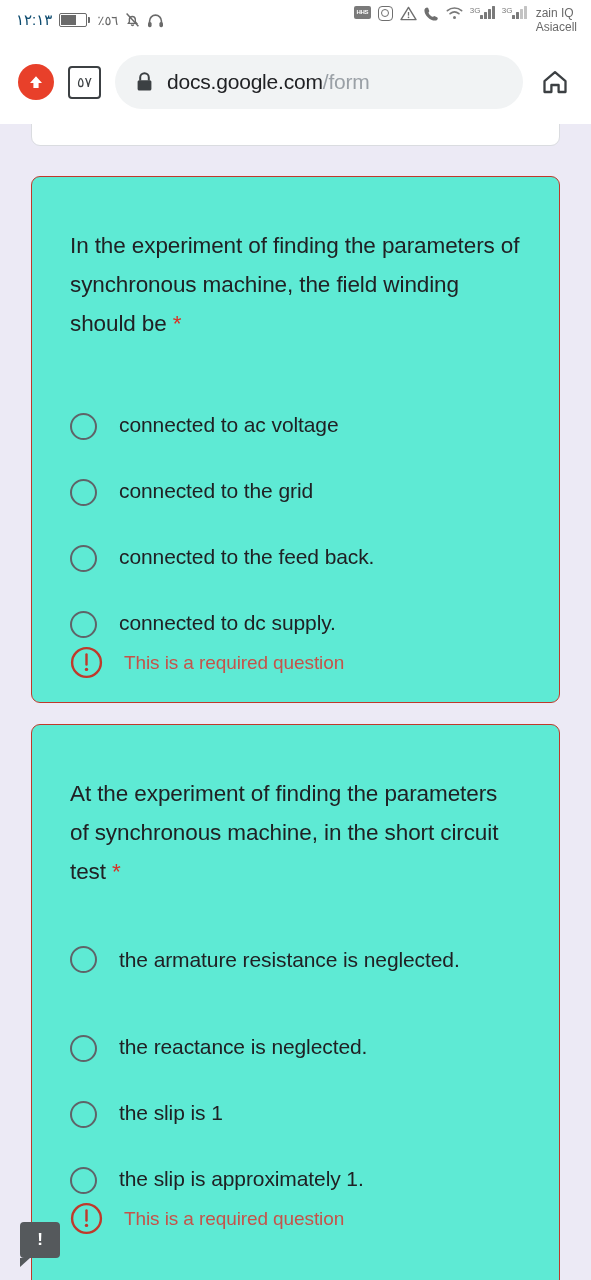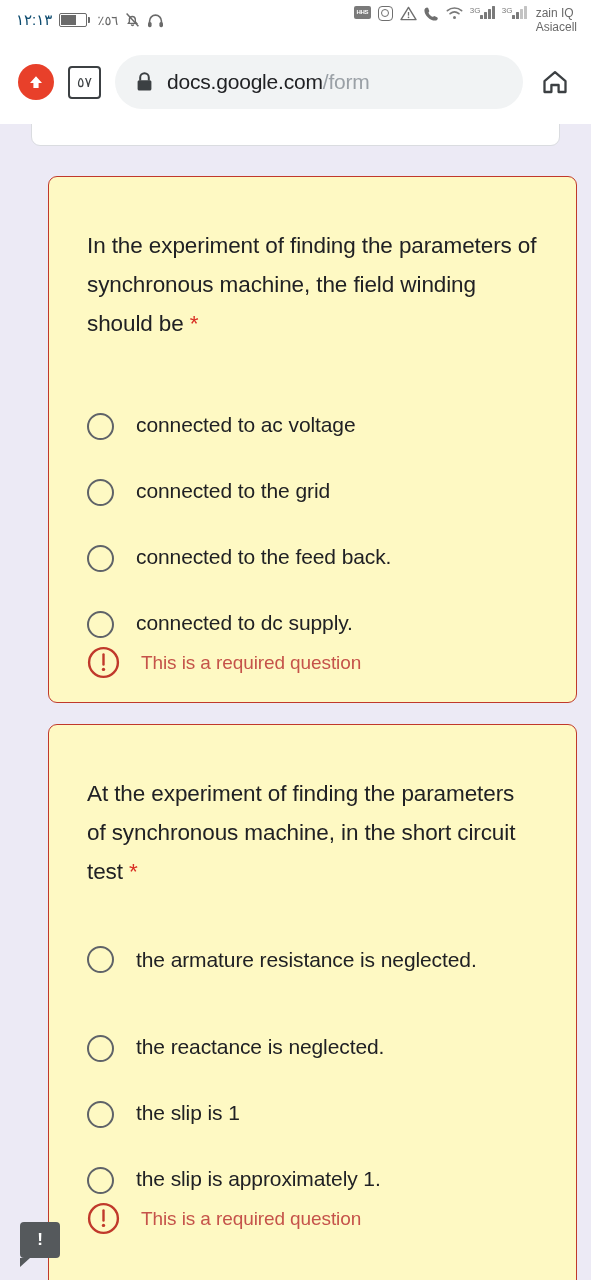--- a/index.html
+++ b/index.html
@@ -216,23 +216,23 @@
     left: 31px;
     width: 529px;
     height: 66px;
     background: #fff;
     border: 1px solid #DADCE0;
     border-radius: 9px;
   }
 
   .card {
     position: absolute;
-    left: 48px;
+    left: 31px;
     width: 529px;
-    background: #fef9c3;
+    background: #5eead4;
     border: 1.6px solid #C0392B;
     border-radius: 9px;
   }
   #card-q1 { top: 52px; height: 527px; }
   #card-q2 { top: 600px; height: 665px; }
 
   .question-text {
     font-size: 22.5px;
     line-height: 39px;
     color: #202124;

